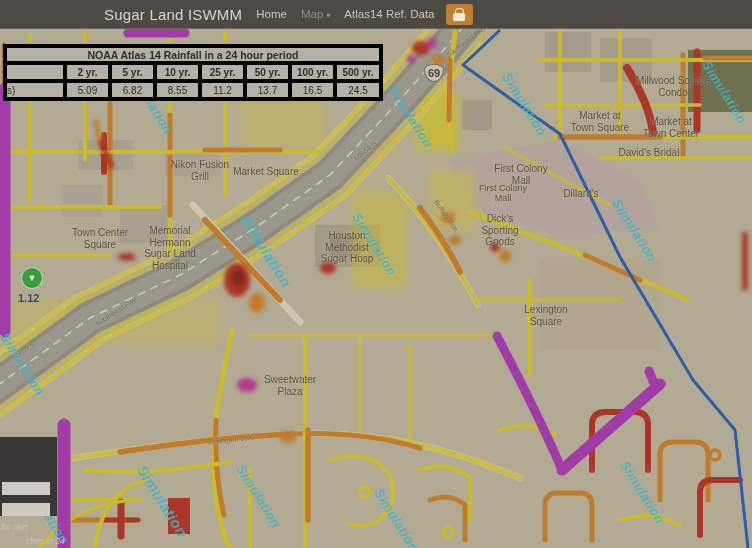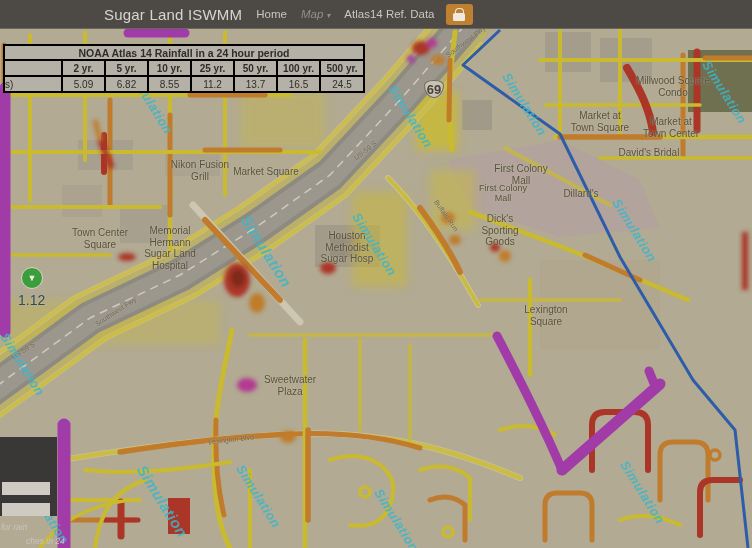--- a/index.html
+++ b/index.html
@@ -5,32 +5,32 @@
   html,body{margin:0;padding:0;background:#2b2a28;}
   #screen{position:relative;width:752px;height:548px;overflow:hidden;
     font-family:"Liberation Sans",sans-serif;background:#b2aa92;}
 
   
   #toolbar{position:absolute;left:0;top:0;width:752px;height:28px;background:#4d4a45;
     border-bottom:1px solid #6a675f;display:flex;align-items:center;z-index:30;}
   #toolbar .title{margin-left:104px;font-size:15px;color:#d8d5d0;letter-spacing:.2px;}
   #toolbar .nav{display:flex;align-items:center;margin-left:14px;gap:14px;}
   #toolbar .nav-item{font-size:11.5px;color:#c9c6c0;cursor:pointer;}
-  #toolbar .nav-item.map{color:#928f89;font-style:italic;}
+  #toolbar .nav-item.map{color:#928f89;}
   #toolbar .caret{font-size:8px;color:#928f89;margin-left:3px;}
   #lock-btn{margin-left:12px;width:27px;height:21px;background:#bf8030;border:none;border-radius:3px;
     position:relative;cursor:pointer;}
   .lock-shackle{position:absolute;left:9px;top:4px;width:7px;height:6px;border:1.6px solid #efe9df;
     border-bottom:none;border-radius:4px 4px 0 0;}
   .lock-body{position:absolute;left:7px;top:9px;width:12px;height:8px;background:#efe9df;border-radius:1.5px;}
 
   
   #rain-table{position:absolute;left:3px;top:44px;z-index:20;border-collapse:collapse;
     background:#b6b1a6;font-size:10px;color:#2e2d2a;}
-  #rain-table td{border:2px solid #000000;text-align:center;padding:0;height:14px;}
+  #rain-table td{border:4px solid #000000;text-align:center;padding:0;height:14px;}
   #rain-table .t-title{font-weight:bold;font-size:10.5px;height:13px;}
   #rain-table .c0{width:56px;}
   #rain-table .cp{width:41px;}
   #rain-table .cl{width:42px;}
   #rain-table .hdr{font-weight:bold;}
 
   
   .map-label{position:absolute;transform:translate(-50%,-50%);text-align:center;
     color:#57513f;font-size:10px;line-height:1.15;white-space:pre-line;z-index:6;
     text-shadow:0 0 2px rgba(205,196,170,.85);}
@@ -40,27 +40,27 @@
   .watermark{position:absolute;color:#3cb6cb;font-style:italic;font-weight:bold;font-size:13px;
     letter-spacing:.5px;opacity:.85;transform:rotate(58deg);transform-origin:left top;
     white-space:nowrap;z-index:8;}
   .watermark.big{font-size:15px;}
 
   
   #marker{position:absolute;left:21px;top:267px;width:20px;height:20px;border-radius:50%;
     background:#3a9e3c;border:1.5px solid #d9d4c6;z-index:9;display:flex;align-items:center;
     justify-content:center;cursor:pointer;}
   #marker .arrow{color:#efece4;font-size:9px;line-height:1;}
-  #marker-label{position:absolute;left:18px;top:292px;color:#2c4a63;font-weight:normal;
-    font-size:14px;z-index:9;text-shadow:0 0 2px rgba(205,196,170,.8);}
-
-  
-  #shield{position:absolute;left:424px;top:80px;width:18px;height:16px;background:#c9c3b4;
+  #marker-label{position:absolute;left:18px;top:292px;color:#2c4a63;font-weight:bold;
+    font-size:11px;z-index:9;text-shadow:0 0 2px rgba(205,196,170,.8);}
+
+  
+  #shield{position:absolute;left:424px;top:64px;width:18px;height:16px;background:#c9c3b4;
     border:1px solid #6f6a60;border-radius:45% 45% 50% 50%/30% 30% 70% 70%;z-index:6;
-    display:flex;align-items:center;justify-content:center;font-size:13px;font-weight:bold;color:#47433c;}
+    display:flex;align-items:center;justify-content:center;font-size:11px;font-weight:bold;color:#47433c;}
 
   
   #bl-panel{position:absolute;left:0;top:437px;width:57px;height:79px;background:#3a3836;z-index:15;}
   #bl-panel input{position:absolute;left:2px;width:44px;height:13px;border:none;background:#cfcbc3;
     font-size:8px;padding:0 2px;}
   #bl-panel .fld1{top:45px;} #bl-panel .fld2{top:66px;}
   #bl-panel .cut-text{position:absolute;left:1px;color:#c9c5bd;font-style:italic;font-size:8.5px;
     white-space:nowrap;}
   #bl-panel .l1{top:85px;} #bl-panel .l2{top:99px;margin-left:25px;}
 

